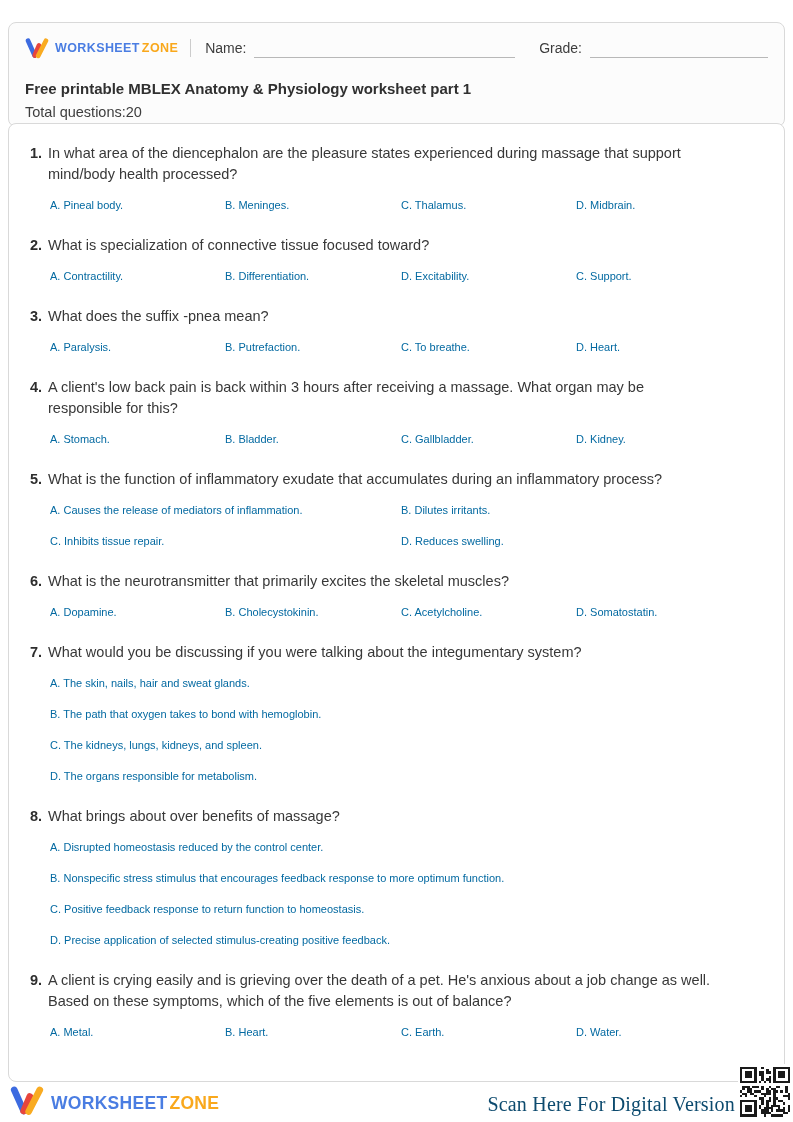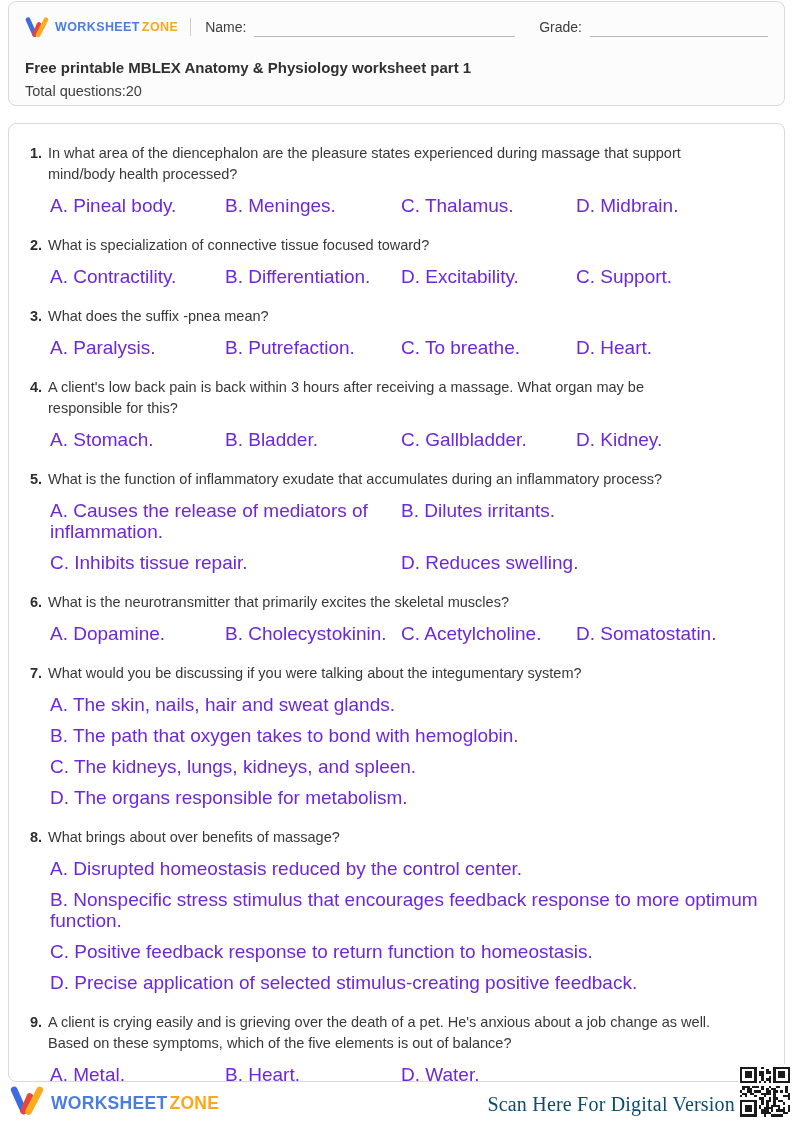--- a/index.html
+++ b/index.html
@@ -7,21 +7,21 @@
   body {
     position: relative;
     background: #ffffff;
     font-family: "Liberation Sans", sans-serif;
     color: #3a3a3a;
     overflow: hidden;
   }
   
   .header-box {
     position: absolute;
-    left: 8px; top: 1px;
+    left: 8px; top: 22px;
     width: 777px; height: 105px;
     border: 1px solid #d9d9d9;
     border-radius: 8px;
     background: #fcfcfc;
     padding: 12px 16px 8px 16px;
   }
   .logo-row { display: flex; align-items: center; height: 26px; }
   .logo { display: flex; align-items: center; gap: 6px; }
   .logo svg { display: block; }
   .wordmark { font-weight: 700; letter-spacing: 0.4px; white-space: nowrap; }
@@ -45,21 +45,21 @@
     border: 1px solid #d9d9d9;
     border-radius: 8px;
     background: #ffffff;
     padding: 19px 24px 0 21px;
     overflow: hidden;
   }
   .question { margin-bottom: 19px; }
   .q-row { display: flex; align-items: flex-start; }
   .q-num { width: 18px; flex: 0 0 18px; font-weight: 700; color: #2d2d2d; font-size: 14.5px; line-height: 21px; }
   .q-text { max-width: 665px; font-size: 14.5px; line-height: 21px; color: #383838; }
-  .opts { margin-left: 20px; margin-top: 10px; display: grid; font-size: 19px; line-height: 21px; color: #6d28d9; }
+  .opts { margin-left: 20px; margin-top: 10px; display: grid; font-size: 11px; line-height: 21px; color: #0369a1; }
   .opts.four-col { grid-template-columns: 175px 176px 175px auto; }
   .opts.two-col  { grid-template-columns: 351px auto; row-gap: 10px; }
   .opts.one-col  { grid-template-columns: 1fr; row-gap: 10px; }
   .opt { white-space: nowrap; }
   .opts.one-col .opt, .opts.two-col .opt { white-space: normal; }
 
   
   .footer-logo { position: absolute; left: 10px; top: 1086px; display: flex; align-items: center; gap: 7px; }
   .footer-logo .wordmark { font-size: 17.5px; letter-spacing: 0.3px; }
   .scan-text {
@@ -214,20 +214,21 @@
   </div>
 
   <div class="question">
     <div class="q-row">
       <span class="q-num">9.</span>
       <span class="q-text">A client is crying easily and is grieving over the death of a pet. He's anxious about a job change as well. Based on these symptoms, which of the five elements is out of balance?</span>
     </div>
     <div class="opts four-col">
           <span class="opt">A. Metal.</span>
           <span class="opt">B. Heart.</span>
+          <span class="opt">C. Earth.</span>
           <span class="opt">D. Water.</span>
         </div>
   </div>
 </div>
 </div>
 
 <div class="footer-logo">
   <span>
     <svg width="34" height="30" viewBox="0 0 30 27" fill="none">
       <path d="M3.5 3.5 L12 22.5" stroke="#3d6be0" stroke-width="6" stroke-linecap="round"></path>

